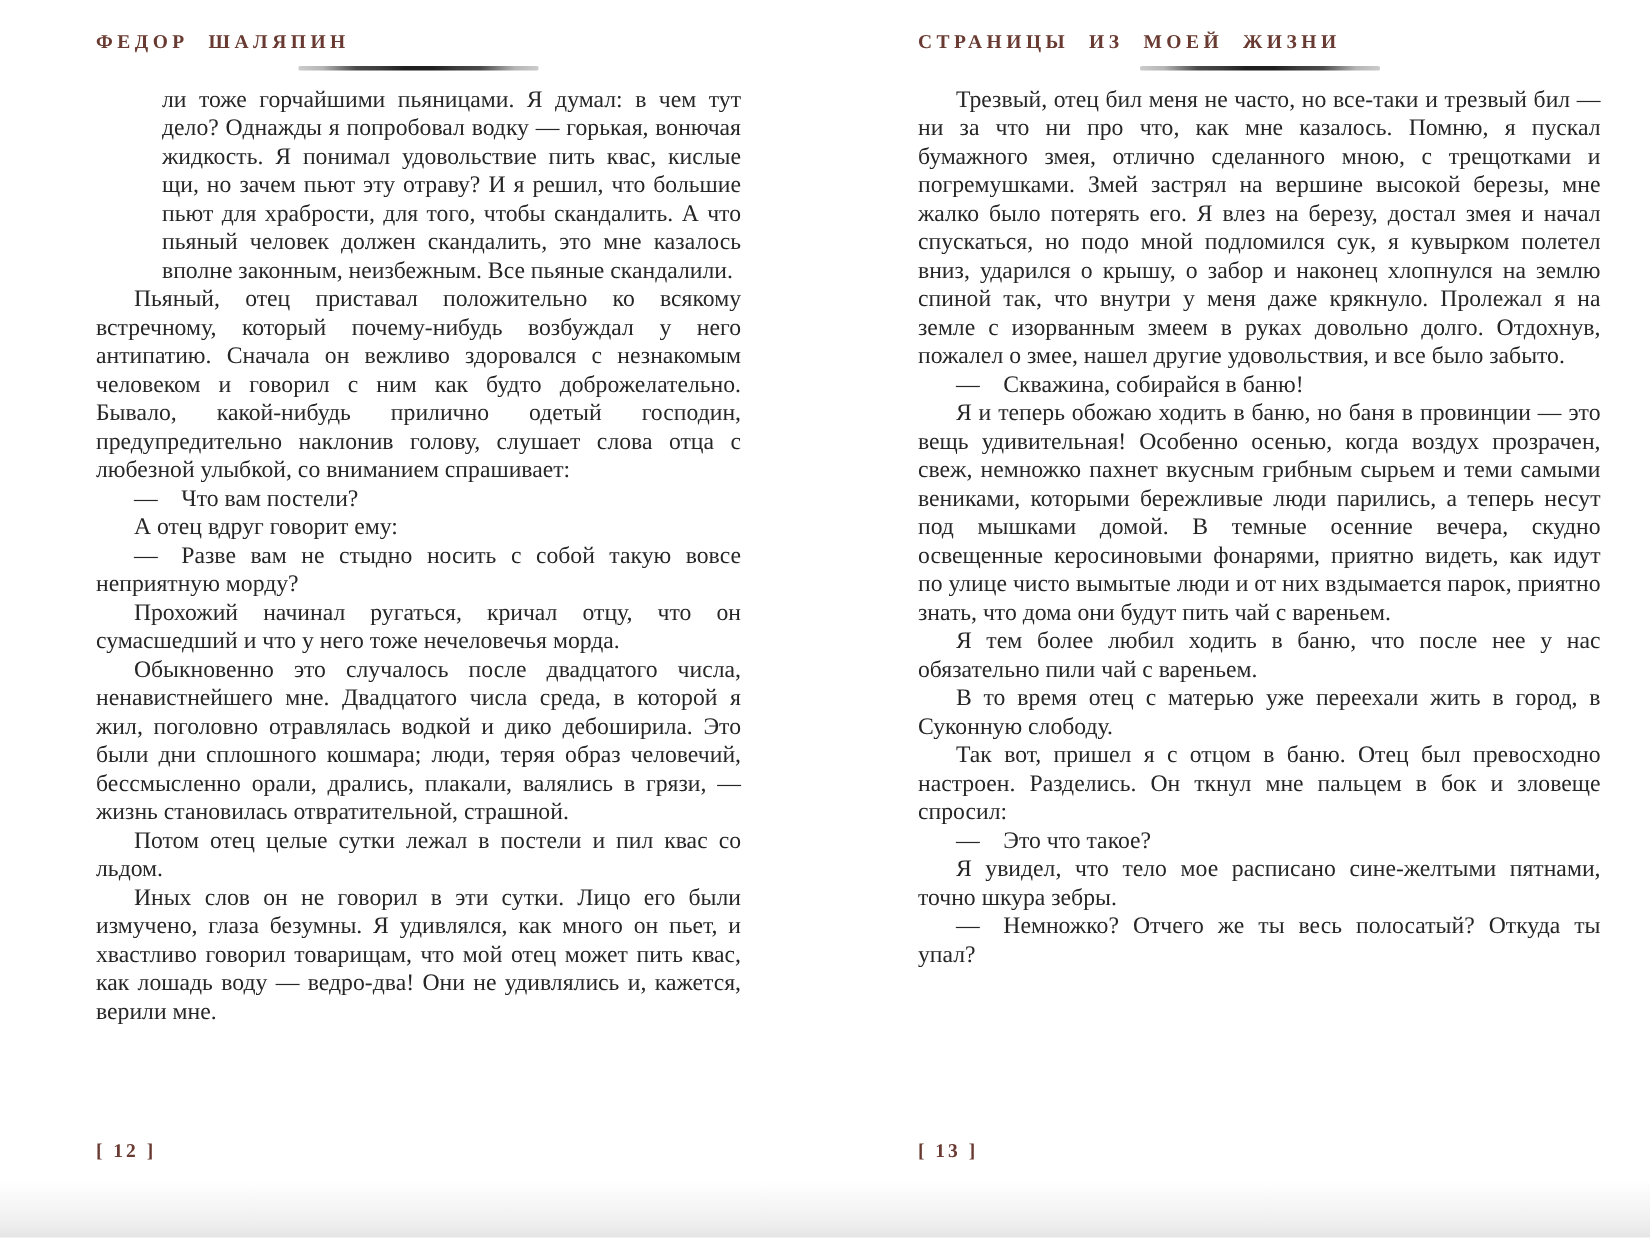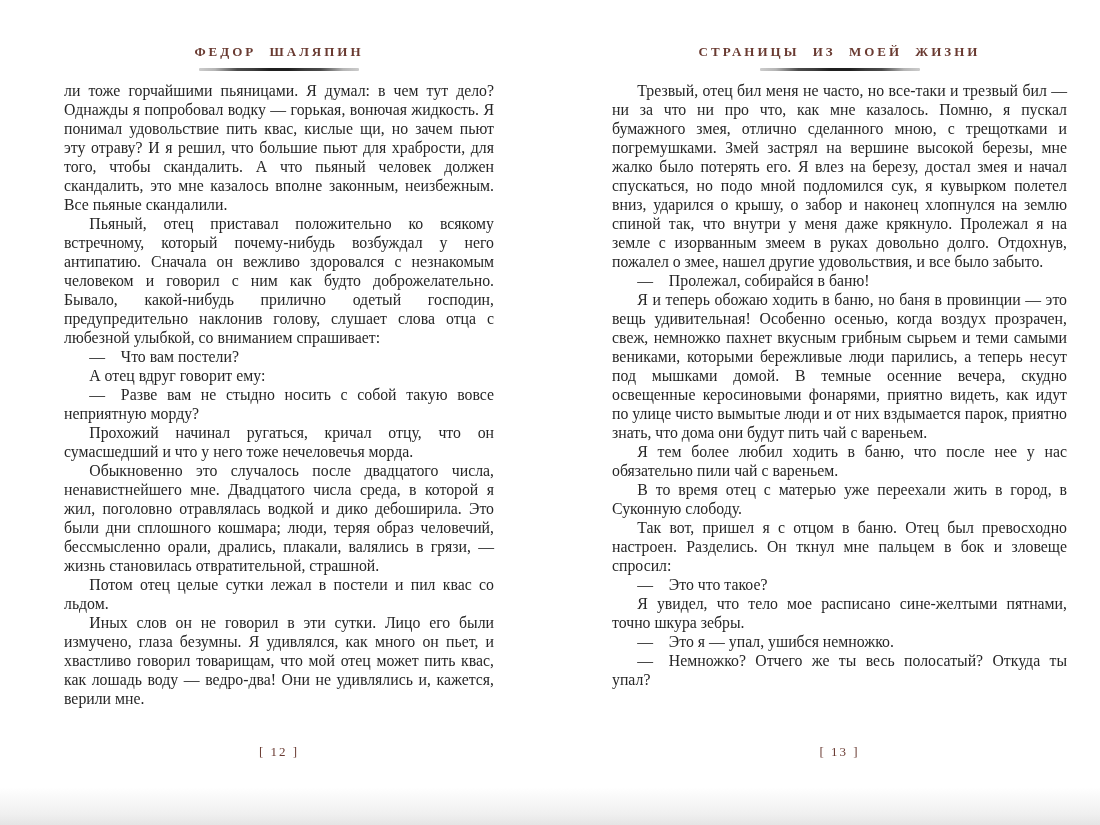--- a/index.html
+++ b/index.html
@@ -20,22 +20,22 @@
   }
   .page {
     position: absolute;
     top: 0;
     height: 825px;
   }
   .page-left  { left: 64px;  width: 430px; }
   .page-right { left: 612px; width: 455px; }
 
   .running-head {
-    margin-top: 44px;
-    text-align: center;
+    margin-top: 20px;
+    text-align: left;
     font-size: 13px;
     font-weight: 700;
     letter-spacing: 3px;
     word-spacing: 7px;
     color: var(--head-color, #693a31);
     white-space: nowrap;
   }
   .head-rule {
     width: 160px;
     height: 3px;
@@ -52,30 +52,29 @@
     line-height: 19px;
     color: var(--body-color, #262626);
     text-align: justify;
     hyphens: auto;
     -webkit-hyphens: auto;
   }
   .para {
     margin: 0;
     text-indent: 1.6em;
   }
-  .para.no-indent { text-indent: 0; }
+  .para.no-indent { text-indent: 0; margin-left: 44px; }
 
   .folio {
     position: absolute;
     left: 0;
     right: 0;
-    bottom: 65px;
-    text-align: center;
+    bottom: 50px;
     font-size: 13px;
-    font-weight: 400;
+    font-weight: 700;
     letter-spacing: 2px;
     color: var(--head-color, #693a31);
   }
   .bottom-shade {
     position: absolute;
     left: 0;
     right: 0;
     bottom: 0;
     height: 38px;
     pointer-events: none;
@@ -105,28 +104,27 @@
         <p class="para">Иных слов он не говорил в эти сутки. Лицо его были измучено, глаза безумны. Я удивлялся, как много он пьет, и хвастливо говорил товарищам, что мой отец может пить квас, как лошадь воду — ведро-два! Они не удивлялись и, кажется, верили мне.</p>
       </div>
     <div class="folio">[ 12 ]</div>
   </section>
 
   <section class="page page-right">
     <div class="running-head">СТРАНИЦЫ ИЗ МОЕЙ ЖИЗНИ</div>
     <div class="head-rule"></div>
     <div class="body-text">
         <p class="para">Трезвый, отец бил меня не часто, но все-таки и трезвый бил — ни за что ни про что, как мне казалось. Помню, я пускал бумажного змея, отлично сделанного мною, с трещотками и погремушками. Змей застрял на вершине высокой березы, мне жалко было потерять его. Я влез на березу, достал змея и начал спускаться, но подо мной подломился сук, я кувырком полетел вниз, ударился о крышу, о забор и наконец хлопнулся на землю спиной так, что внутри у меня даже крякнуло. Пролежал я на земле с изорванным змеем в руках довольно долго. Отдохнув, пожалел о змее, нашел другие удовольствия, и все было забыто.</p>
-        <p class="para">— Пролежал, собирайся в баню!</p>
+        <p class="para">— Скважина, собирайся в баню!</p>
         <p class="para">Я и теперь обожаю ходить в баню, но баня в провинции — это вещь удивительная! Особенно осенью, когда воздух прозрачен, свеж, немножко пахнет вкусным грибным сырьем и теми самыми вениками, которыми бережливые люди парились, а теперь несут под мышками домой. В темные осенние вечера, скудно освещенные керосиновыми фонарями, приятно видеть, как идут по улице чисто вымытые люди и от них вздымается парок, приятно знать, что дома они будут пить чай с вареньем.</p>
         <p class="para">Я тем более любил ходить в баню, что после нее у нас обязательно пили чай с вареньем.</p>
         <p class="para">В то время отец с матерью уже переехали жить в город, в Суконную слободу.</p>
         <p class="para">Так вот, пришел я с отцом в баню. Отец был превосходно настроен. Разделись. Он ткнул мне пальцем в бок и зловеще спросил:</p>
         <p class="para">— Это что такое?</p>
         <p class="para">Я увидел, что тело мое расписано сине-желтыми пятнами, точно шкура зебры.</p>
-        <p class="para">— Это я — упал, ушибся немножко.</p>
         <p class="para">— Немножко? Отчего же ты весь полосатый? Откуда ты упал?</p>
       </div>
     <div class="folio">[ 13 ]</div>
   </section>
 
 </div>
 
 <div class="bottom-shade"></div>
 
 </body></html>

